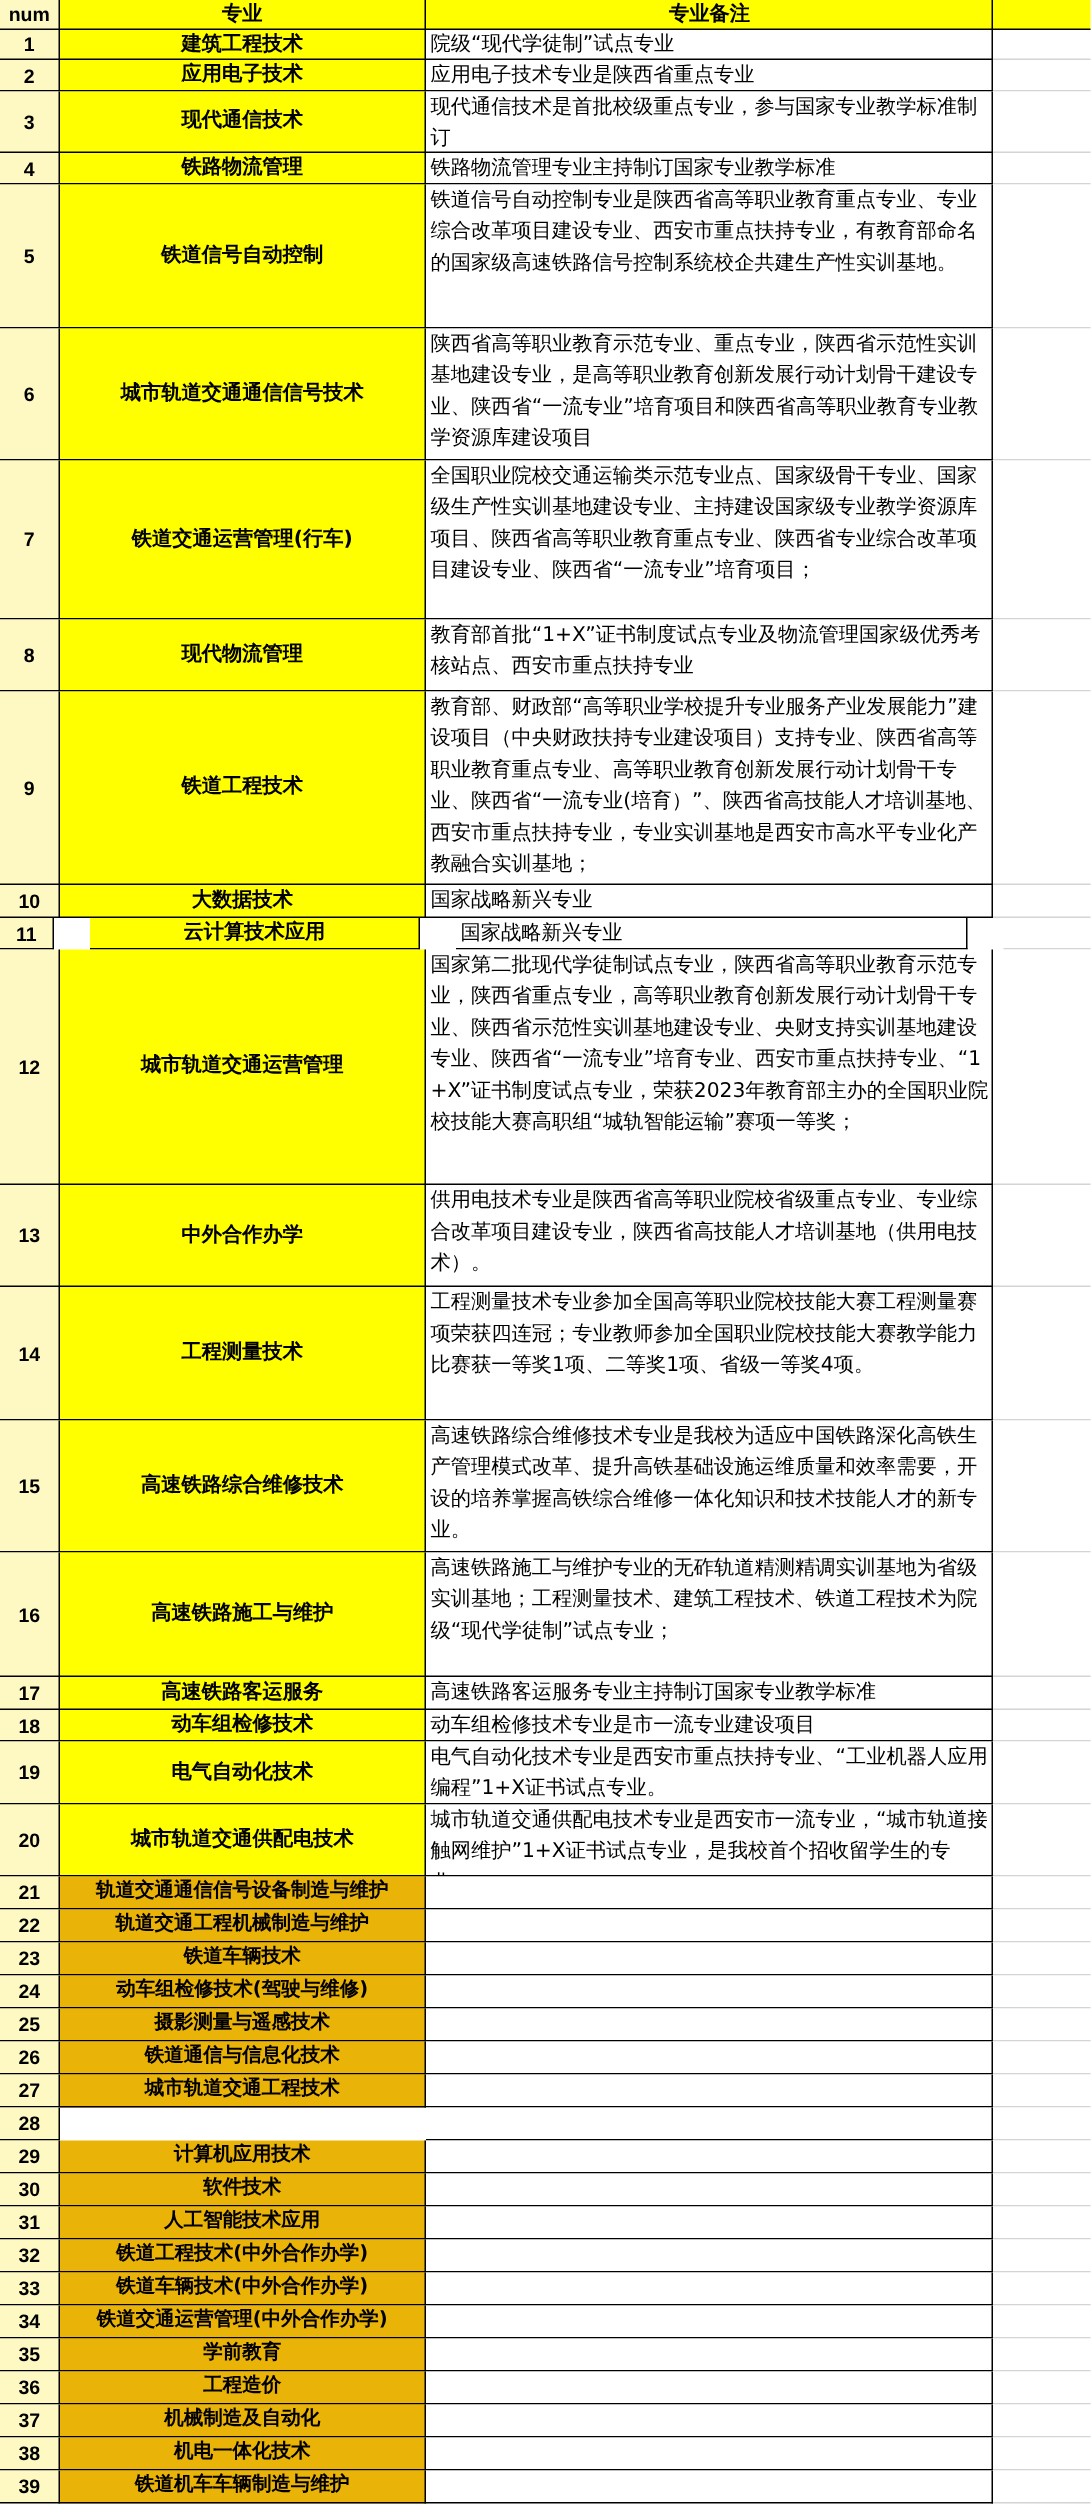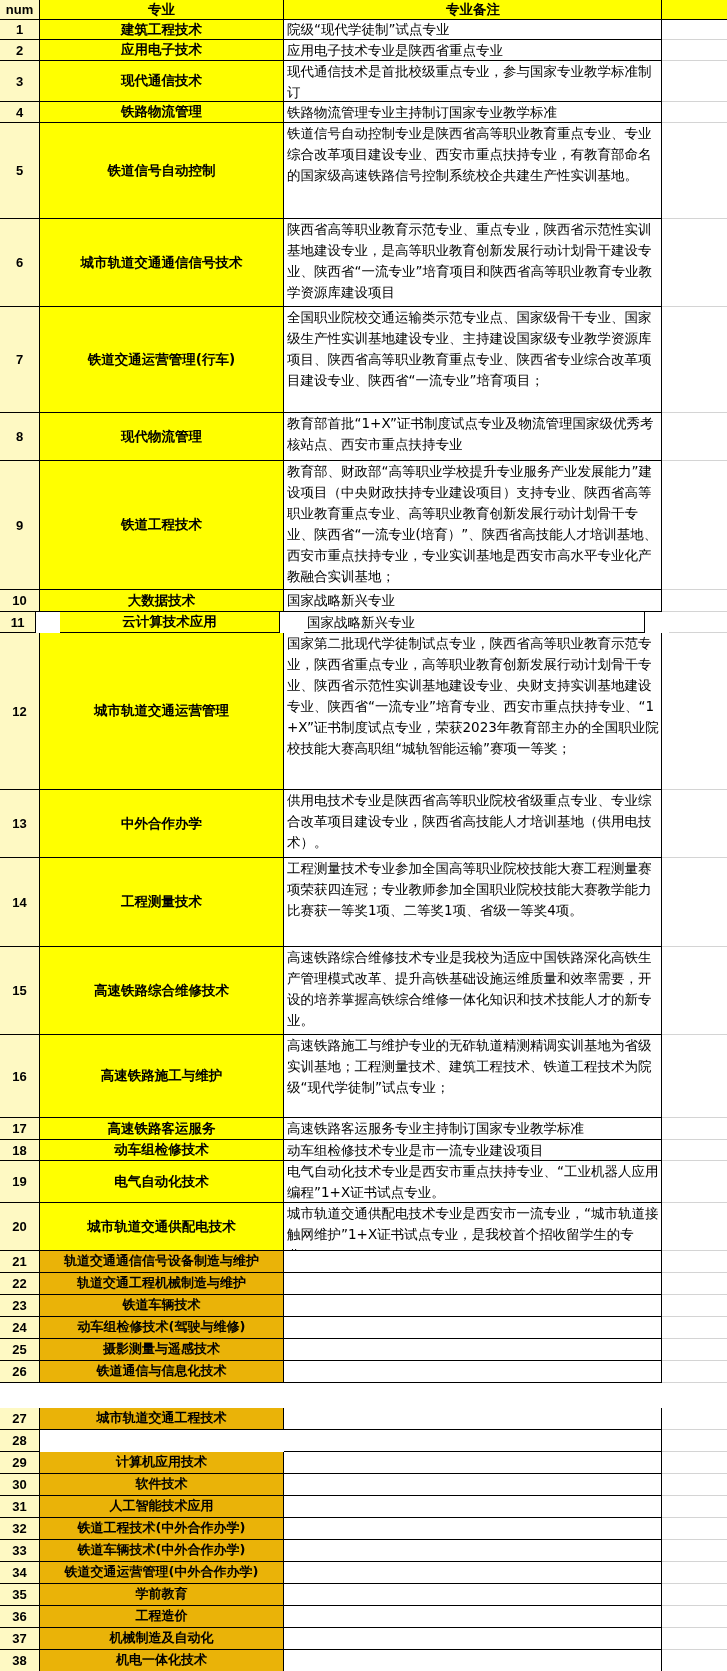--- a/index.html
+++ b/index.html
@@ -240,21 +240,21 @@
         <div class="cell c-extra"></div>
       </div>
       <div class="row" style="height: 22px;">
         <div class="cell c-num">26</div>
         <div class="cell c-major green" style="font-weight: bold; font-size: 13px;">铁道通信与信息化技术</div>
         <div class="cell c-note note-single">
           <span></span>
         </div>
         <div class="cell c-extra"></div>
       </div>
-      <div class="row" style="height: 22px; margin-top: 25px;">
+      <div class="row" style="height: 22px;">
         <div class="cell c-num">27</div>
         <div class="cell c-major green" style="font-weight: bold; font-size: 13px;">城市轨道交通工程技术</div>
         <div class="cell c-note note-single">
           <span></span>
         </div>
         <div class="cell c-extra"></div>
       </div>
       <div class="row" style="height: 22px;">
         <div class="cell c-num">28</div>
         <div class="cell c-major green" style="font-weight: normal; font-size: 11px; margin-top: 32px;">城市轨道交通机电技术</div>

